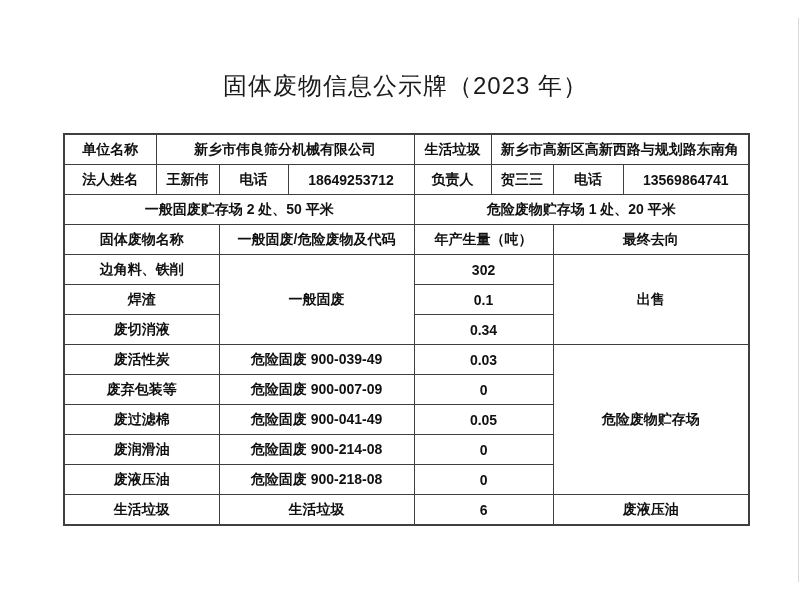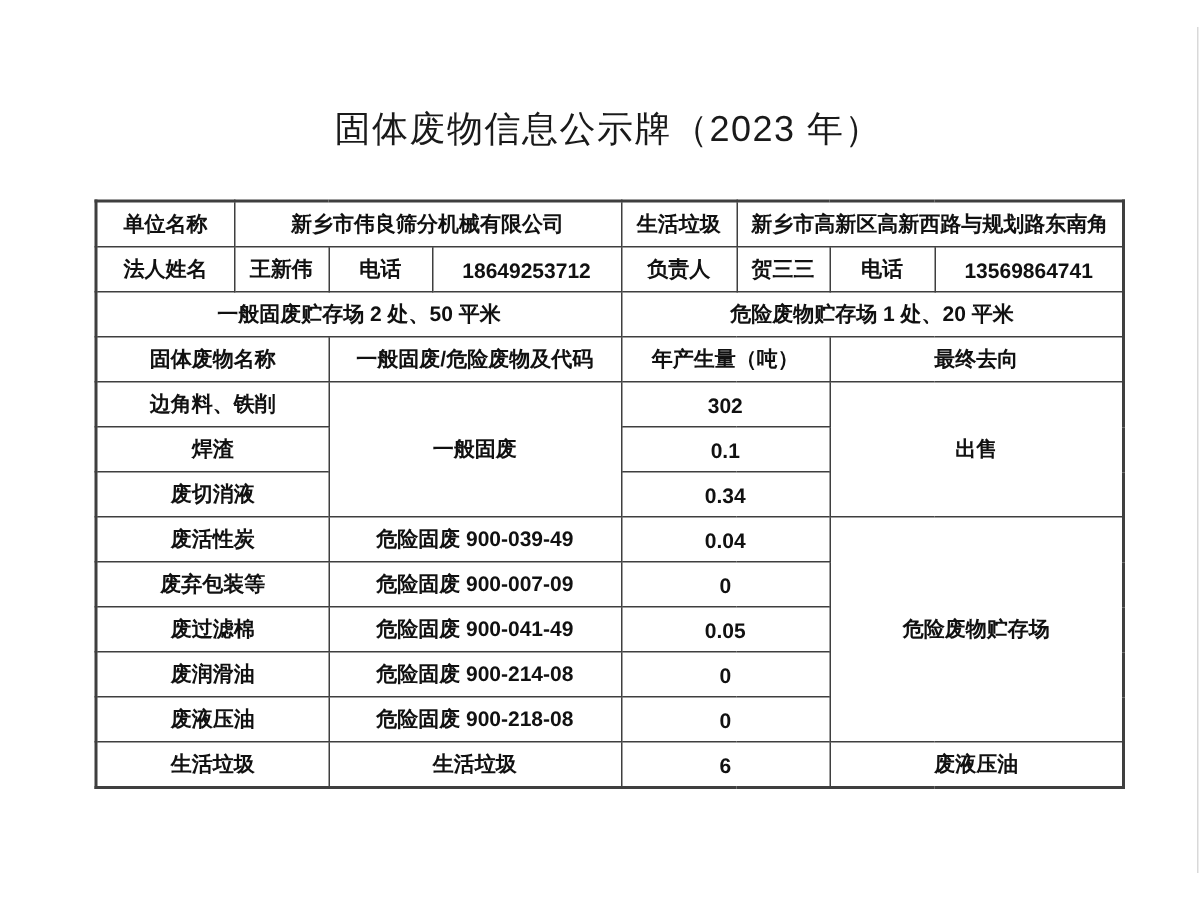--- a/index.html
+++ b/index.html
@@ -115,21 +115,21 @@
         <td colspan="2">焊渣</td>
         <td colspan="2">0.1</td>
       </tr>
       <tr>
         <td colspan="2">废切消液</td>
         <td colspan="2">0.34</td>
       </tr>
       <tr>
         <td colspan="2">废活性炭</td>
         <td colspan="2">危险固废 900-039-49</td>
-        <td colspan="2">0.04</td>
+        <td colspan="2">0.03</td>
         <td colspan="2" rowspan="5" class="blue">危险废物贮存场</td>
       </tr>
       <tr>
         <td colspan="2">废弃包装等</td>
         <td colspan="2">危险固废 900-007-09</td>
         <td colspan="2">0</td>
       </tr>
       <tr>
         <td colspan="2">废过滤棉</td>
         <td colspan="2">危险固废 900-041-49</td>

